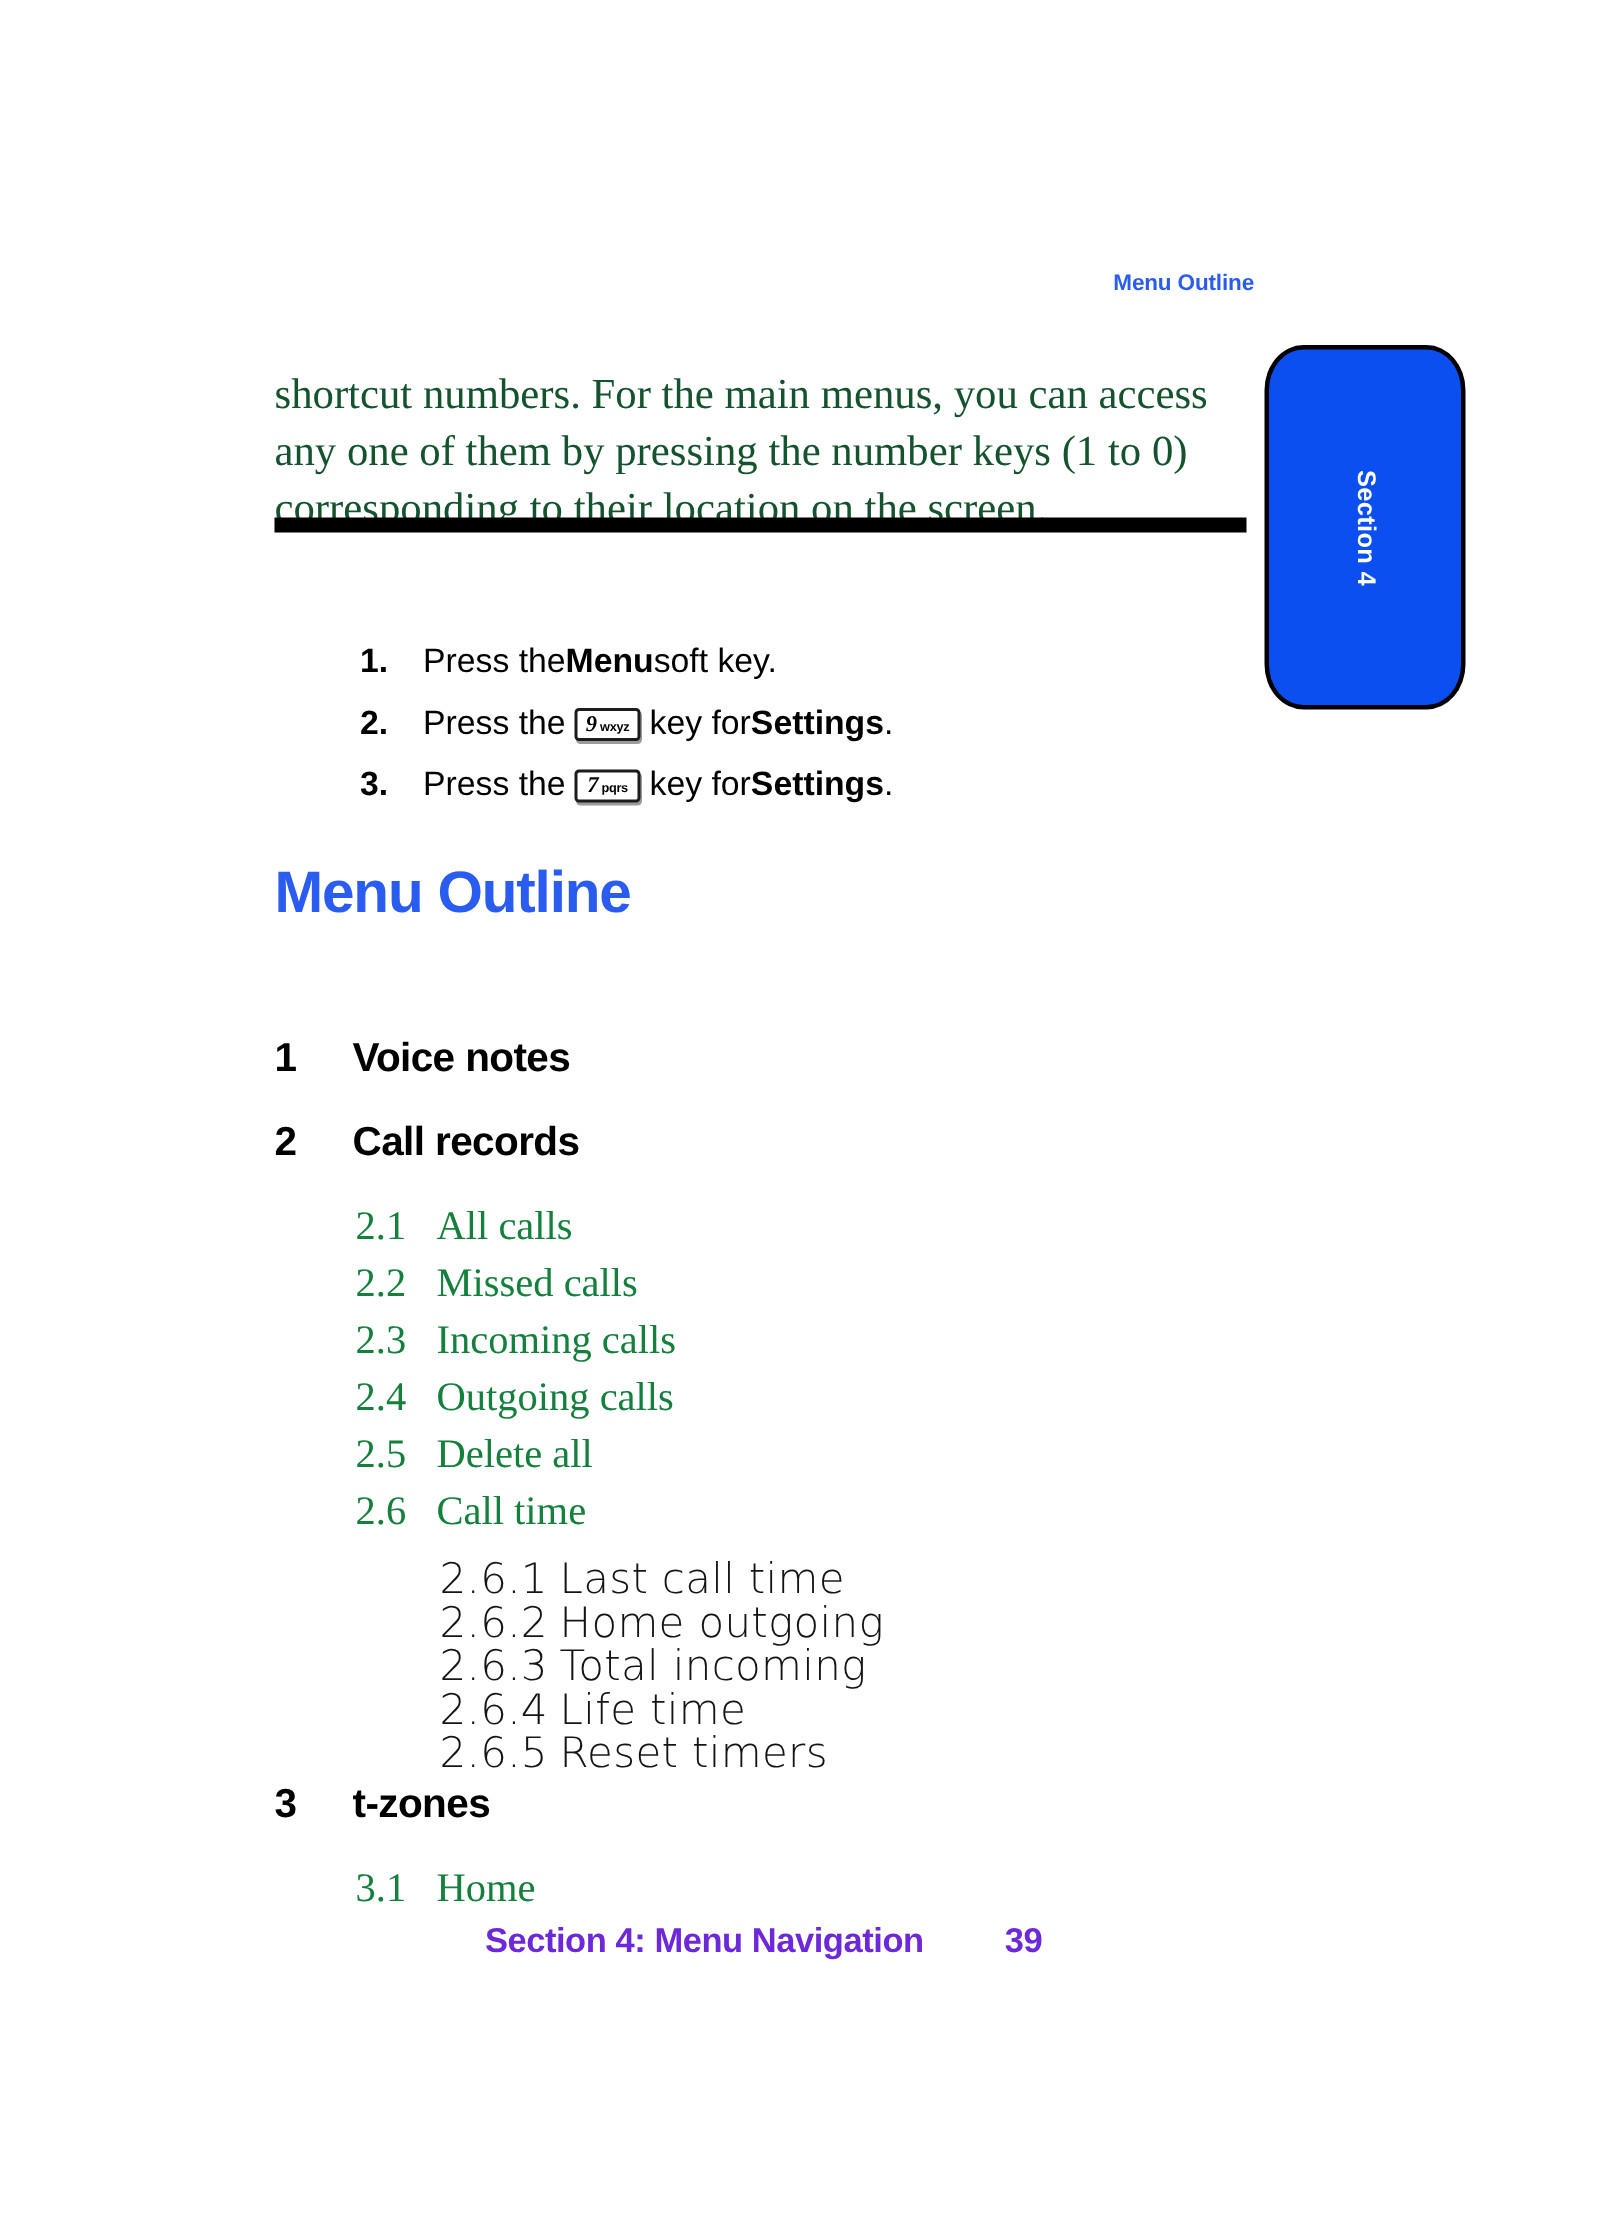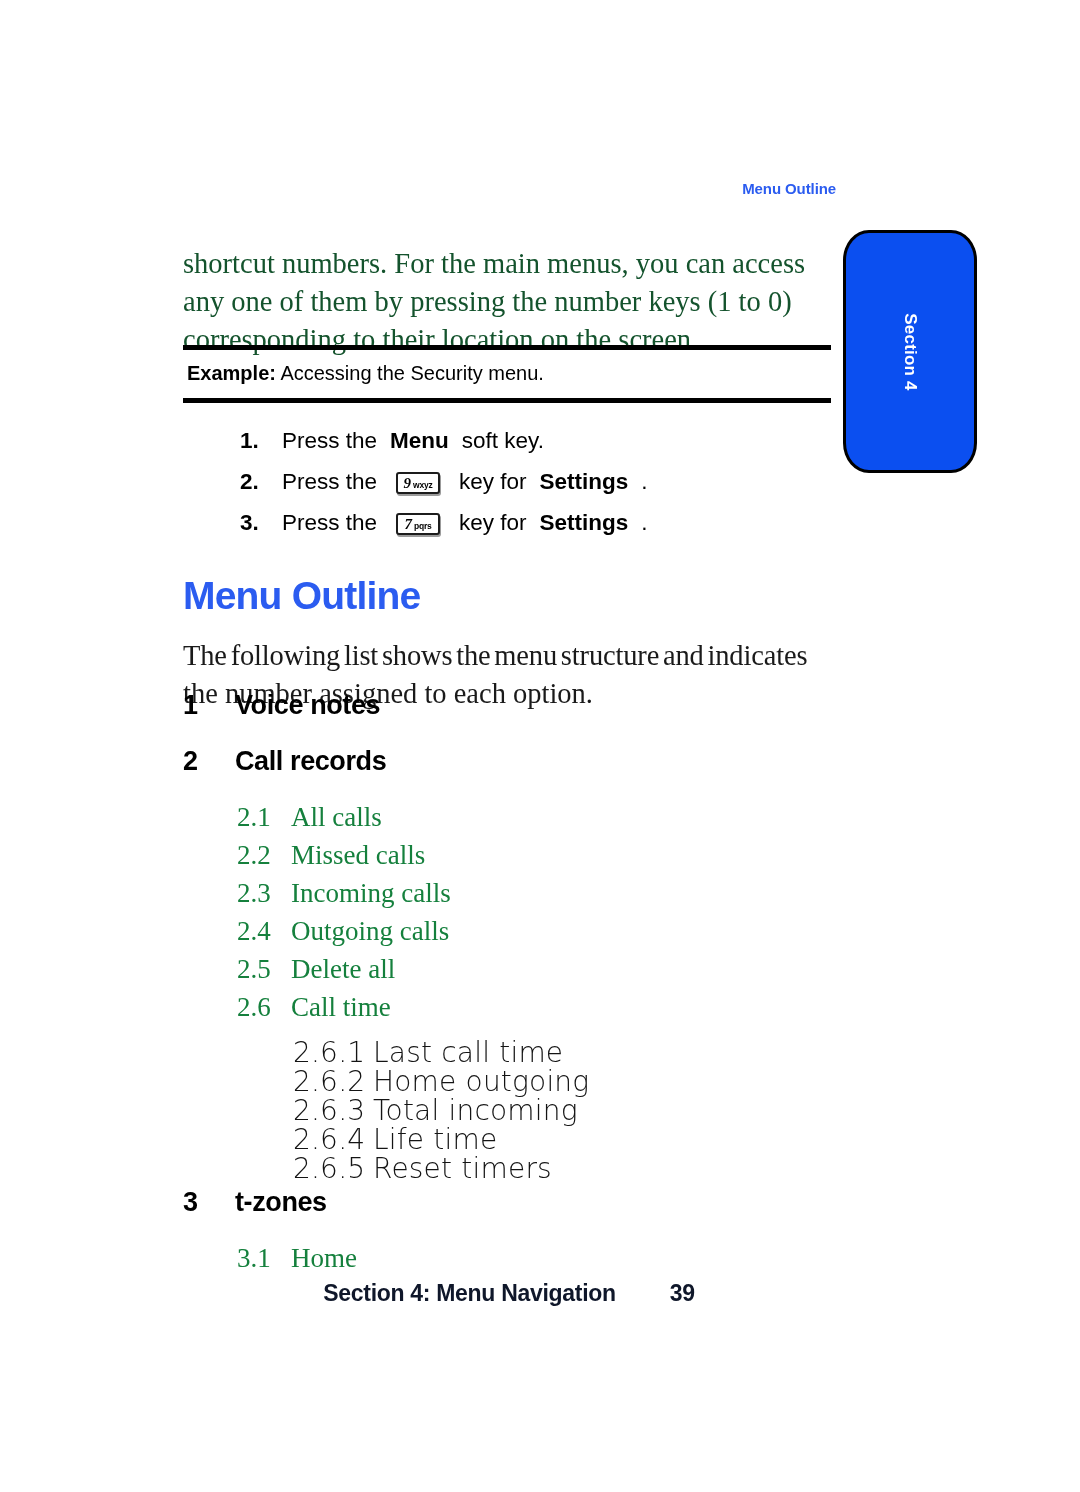--- a/index.html
+++ b/index.html
@@ -118,21 +118,20 @@
     white-space: nowrap;
   }
   .step-num {
     font-weight: bold;
     width: 42px;
     flex: 0 0 42px;
   }
   .step-text {
     display: flex;
     align-items: center;
-    gap: 13px;
   }
   .step-text b { font-weight: bold; }
 
   
   .keycap {
     display: inline-flex;
     align-items: baseline;
     justify-content: center;
     box-sizing: border-box;
     min-width: 44px;
@@ -246,21 +245,21 @@
   
   .footer {
     position: absolute;
     left: 183px;
     top: 1280px;
     width: 652px;
     font-family: "Liberation Sans", sans-serif;
     font-weight: bold;
     font-size: 23px;
     letter-spacing: -0.3px;
-    color: #0f172a;
+    color: #6d28d9;
     display: flex;
     justify-content: center;
     align-items: baseline;
   }
   .footer .f-title { }
   .footer .f-page { margin-left: 54px; }
 </style>
 </head>
 <body>
 
@@ -269,24 +268,20 @@
   <div class="running-header" style="color: rgb(43, 92, 240);">Menu Outline</div>
 
   <div class="section-tab" style="background: rgb(11, 79, 240);">
     <div class="section-tab-label">Section 4</div>
   </div>
 
   <p class="intro-par">shortcut numbers. For the main menus, you can access any one of them by pressing the number keys (1 to 0) corresponding to their location on the screen.</p>
 
   <div class="example-block">
     <div class="rule"></div>
-    <div class="example-line">
-      <b>Example:</b>
-      <span>Accessing the Security menu.</span>
-    </div>
     <div class="rule bottom"></div>
   </div>
 
   <div class="steps">
 
     <div class="step">
       <span class="step-num">1.</span>
       <span class="step-text">
         <span>Press the </span>
         <b>Menu</b>
@@ -319,24 +314,20 @@
         <span> key for </span>
         <b>Settings</b>
         <span>.</span>
       </span>
     </div>
 
   </div>
 
   <h1 class="main-heading" style="color: rgb(43, 92, 240);">Menu Outline</h1>
 
-  <p class="lead-par">
-    <span class="tight">The following list shows the menu structure and indicates</span>
-    <span>the number assigned to each option.</span>
-  </p>
 
   <div class="outline" id="outline-list">
       <div class="lvl1">
         <span class="n">1</span>
         <span class="l">Voice notes</span>
       </div>
       <div class="lvl1">
         <span class="n">2</span>
         <span class="l">Call records</span>
       </div>

